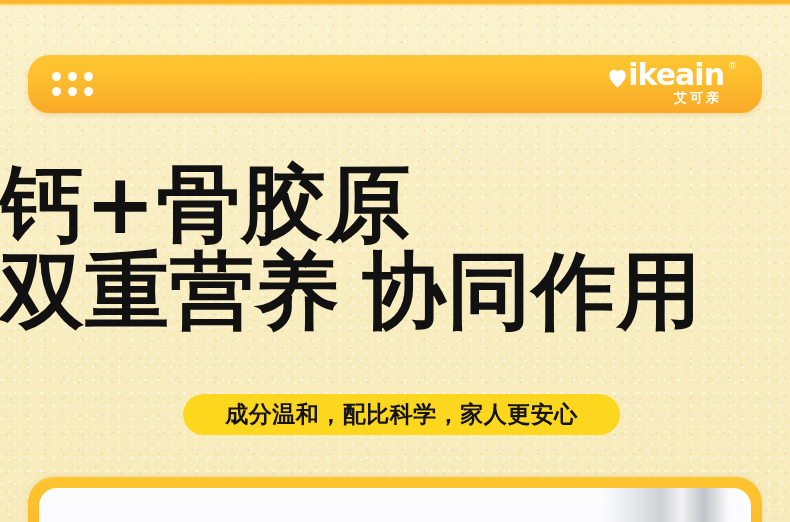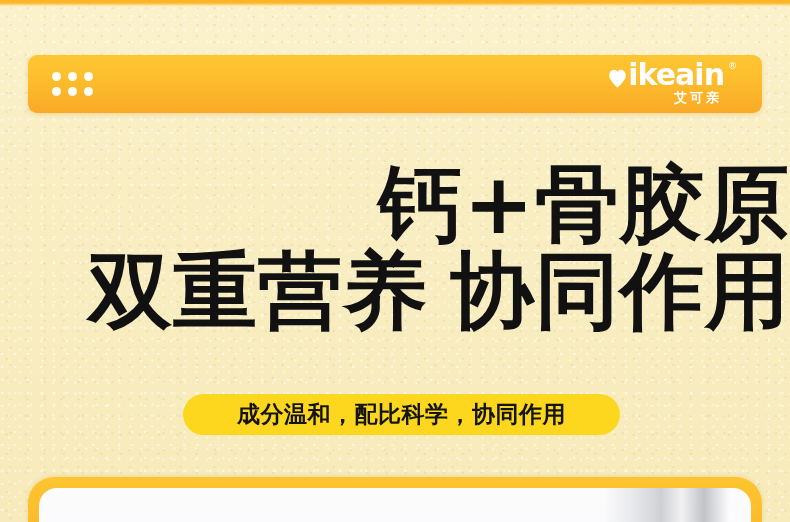--- a/index.html
+++ b/index.html
@@ -26,21 +26,21 @@
   
   #top-strip {
     position:absolute; left:0; top:0; width:790px; height:6px;
     background:linear-gradient(180deg,#fcb52b 0%, #fbb62c 45%, #fde08a 88%, #fbeec5 100%);
     z-index:5;
   }
 
   
   #header-bar {
     position:absolute; left:28px; top:55px; width:734px; height:58px;
-    border-radius:9px;
+    border-radius:21px;
     background:linear-gradient(180deg,#fec633 0%, #fdbe2d 40%, #faa927 100%);
     box-shadow:0 2px 5px rgba(196,140,20,.22);
     z-index:6;
   }
   #dots-grid {
     position:absolute; left:24px; top:17px;
     display:grid; grid-template-columns:repeat(3,9px); grid-template-rows:repeat(2,9px);
     gap:6px 7px;
   }
   #dots-grid i { display:block; width:9px; height:9px; border-radius:50%; background:#fffdf6; }
@@ -67,21 +67,21 @@
   }
   #brand-cn {
     position:absolute; right:16px; top:28px;
     font-size:13px; font-weight:700; color:#ffffff;
     letter-spacing:3px;
     font-family:"DejaVu Sans","Liberation Sans", sans-serif;
     text-align:right;
   }
 
   
-  #headline { position:absolute; left:0; top:158px; width:790px; text-align:right; z-index:4; }
+  #headline { position:absolute; left:0; top:158px; width:790px; text-align:left; z-index:4; }
   .hl-line {
     color:#111111; font-weight:700;
     font-family:"DejaVu Sans","Liberation Sans", sans-serif;
     white-space:nowrap;
   }
   #hl-line-1 { font-size:84px; line-height:92px; letter-spacing:1px; }
   #hl-line-2 { font-size:84px; line-height:92px; letter-spacing:1px; margin-top:-4px;font-family:Liberation Serif, serif; }
 
   
   #subtitle-pill {
@@ -153,20 +153,20 @@
   </div>
 
 </div>
 
 <div id="headline">
   <div id="hl-line-1" class="hl-line">钙+骨胶原</div>
   <div id="hl-line-2" class="hl-line">双重营养 协同作用</div>
 </div>
 
 <div id="subtitle-pill">
-  <span id="subtitle-text">成分温和，配比科学，协同作用</span>
+  <span id="subtitle-text">成分温和，配比科学，家人更安心</span>
 </div>
 
 <div id="product-card">
   <div id="product-card-inner">
     <div id="product-bottle"></div>
   </div>
 </div>
 
 </body></html>

